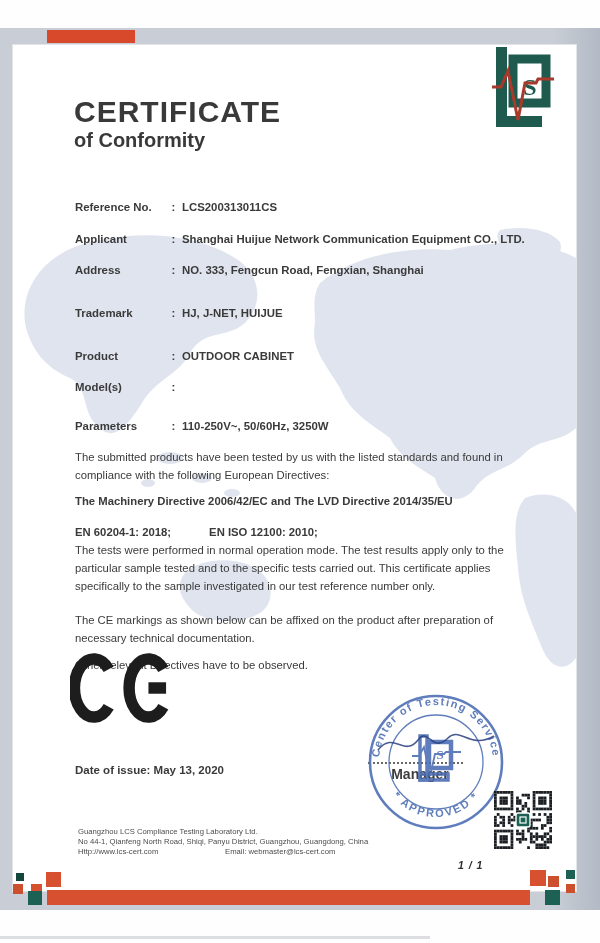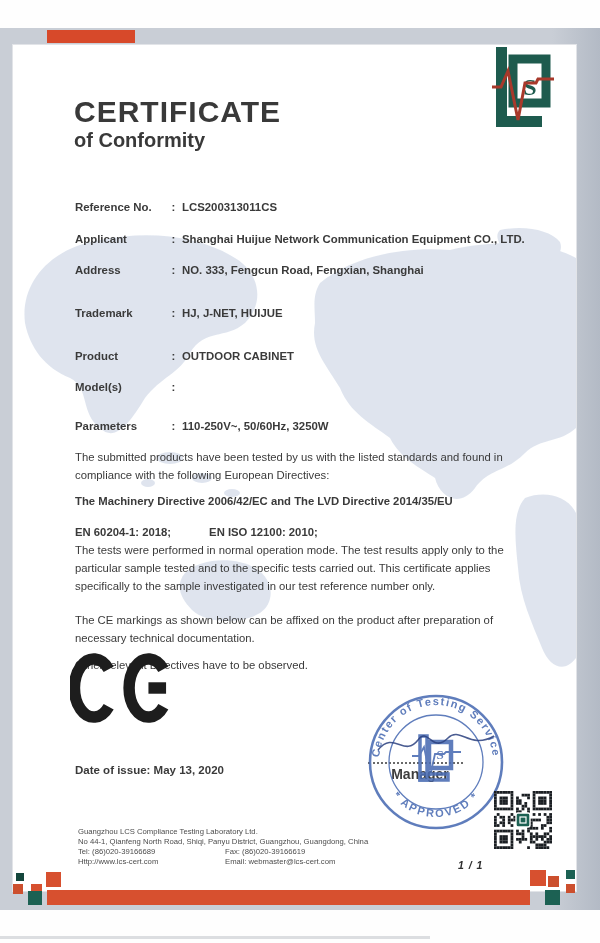--- a/index.html
+++ b/index.html
@@ -396,24 +396,20 @@
       <rect x="16.57142857142857" y="55.23809523809524" width="2.761904761904762" height="2.761904761904762"></rect>
     </g>
   <rect x="22" y="22" width="14" height="14" rx="2" fill="#1c6153" stroke="#ffffff" stroke-width="1.4"></rect>
   <rect x="26" y="26" width="6" height="6" fill="none" stroke="#ffffff" stroke-width="1.2"></rect>
 </svg>
 
 <div class="abs footer">
   <div>Guangzhou LCS Compliance Testing Laboratory Ltd.</div>
   <div>No 44-1, Qianfeng North Road, Shiqi, Panyu District, Guangzhou, Guangdong, China</div>
   <div class="footer-cols">
-    <span class="c1">Tel: (86)020-39166689</span>
-    <span>Fax: (86)020-39166619</span>
-  </div>
-  <div class="footer-cols">
     <span class="c1">Http://www.lcs-cert.com</span>
     <span>Email: webmaster@lcs-cert.com</span>
   </div>
 </div>
 <div class="abs page-num">1 / 1</div>
 
 <div class="sq" style="left:16px;top:873px;width:8px;height:8px;background:#14463c"></div>
 <div class="sq" style="left:13px;top:884px;width:10px;height:10px;background:#cc4f2e"></div>
 <div class="sq" style="left:31px;top:884px;width:11px;height:11px;background:#d7502f"></div>
 <div class="sq" style="left:46px;top:872px;width:15px;height:15px;background:#d7502f"></div>

